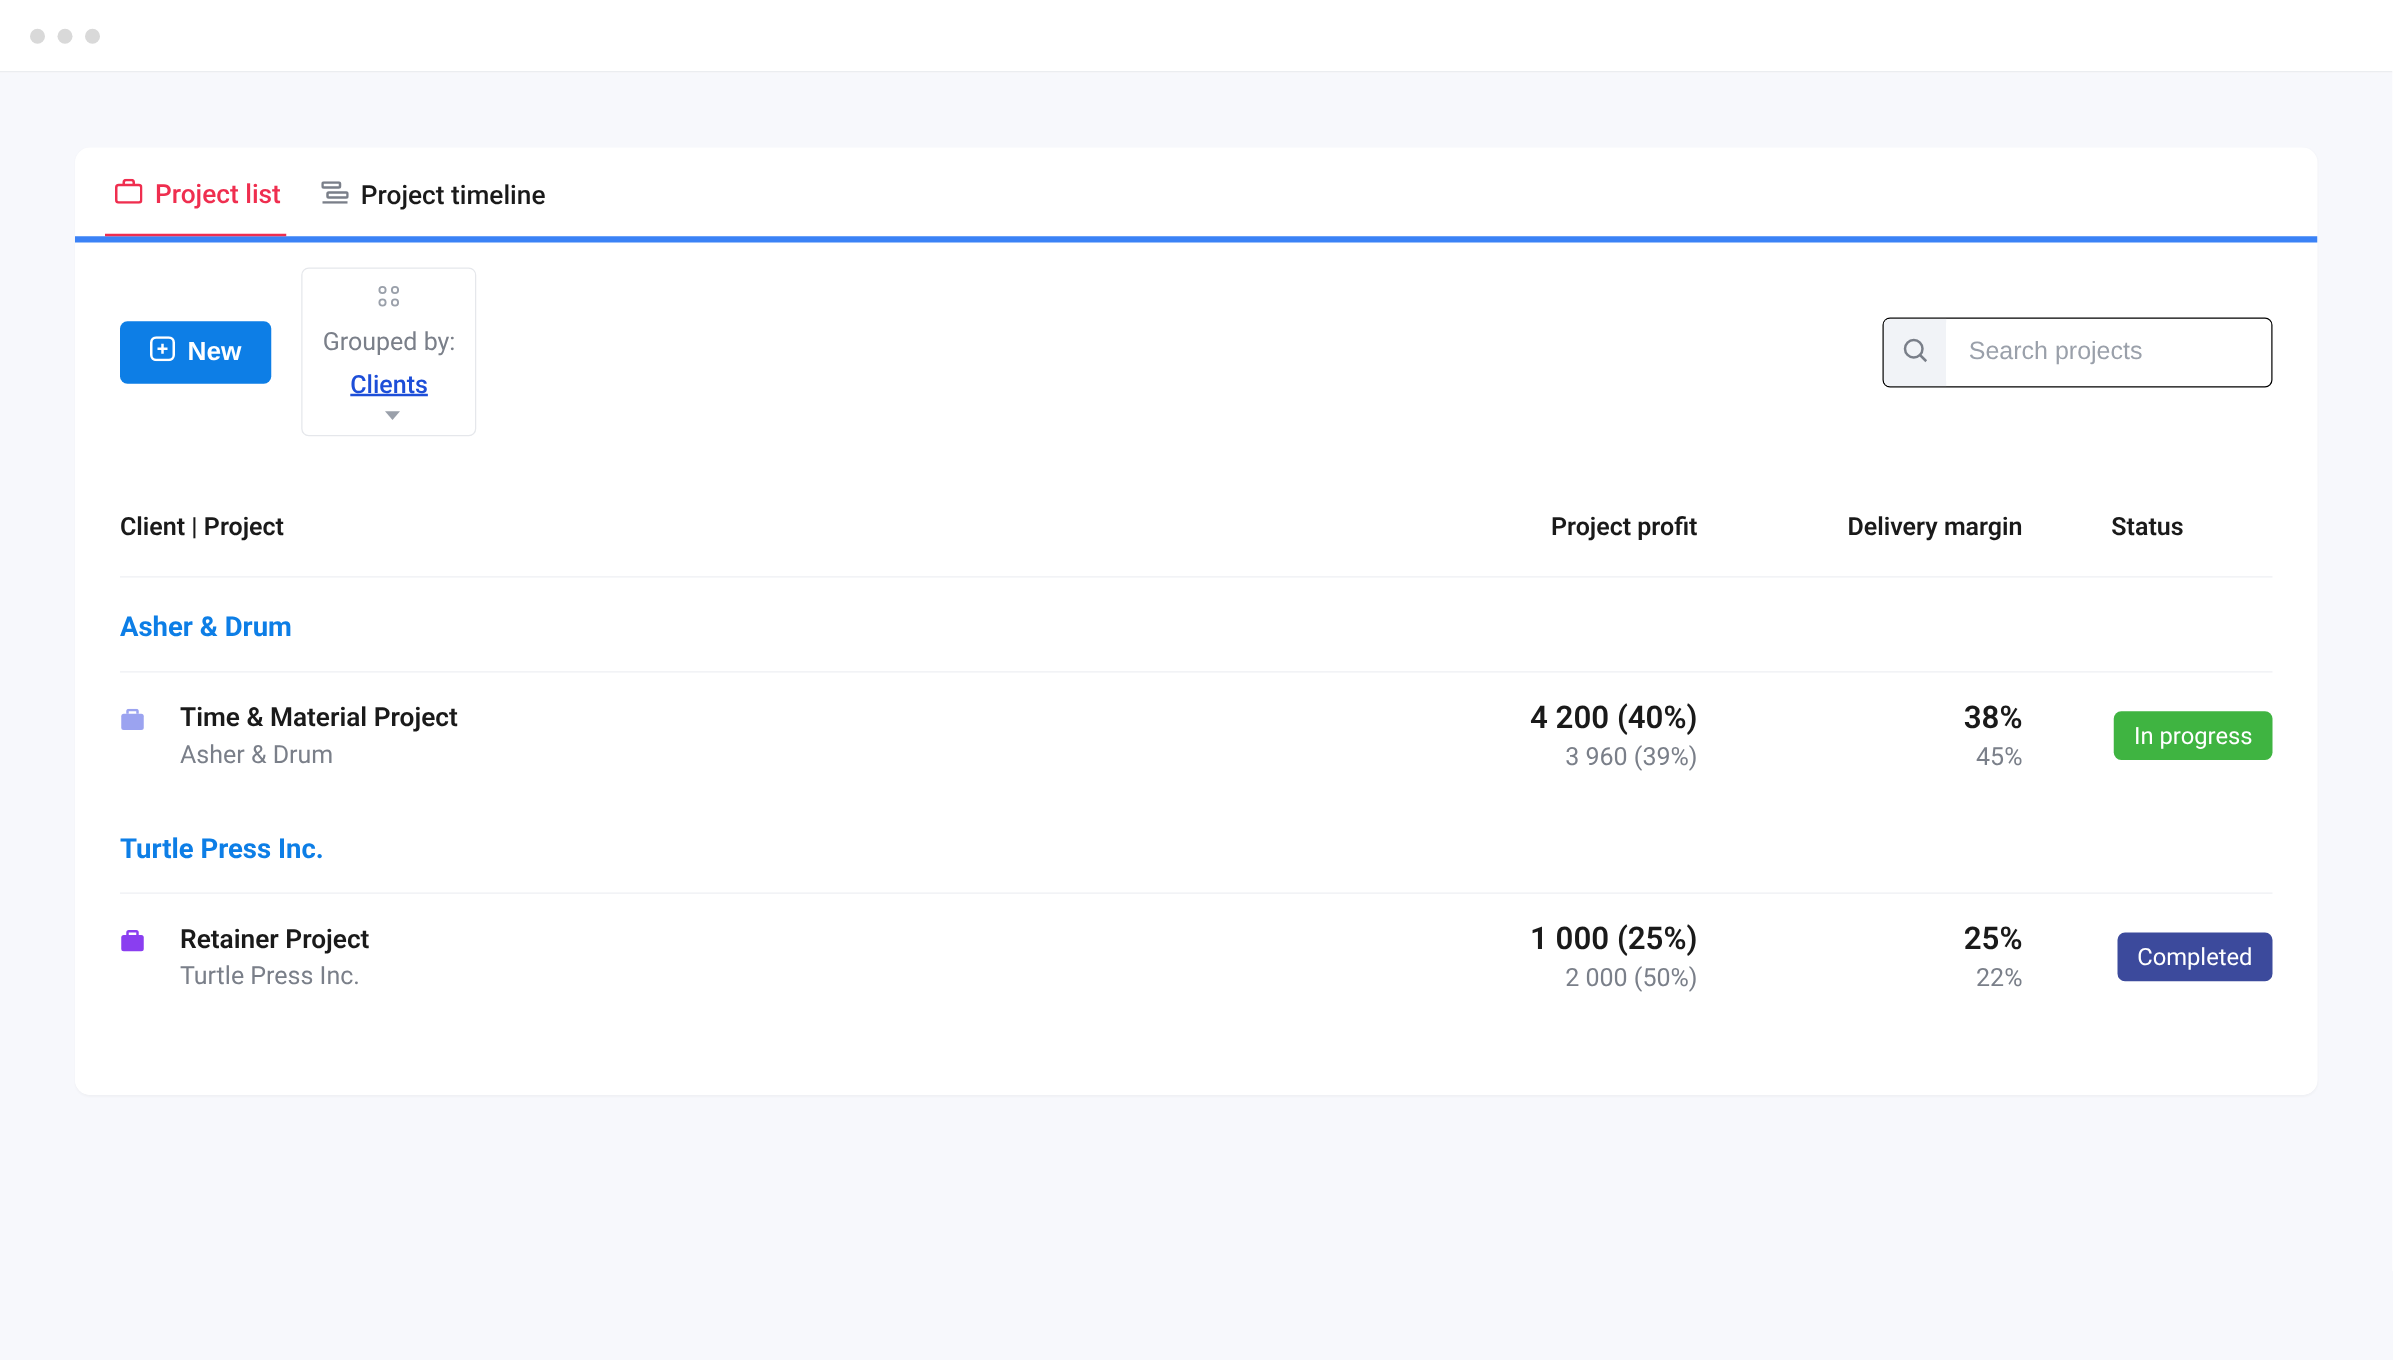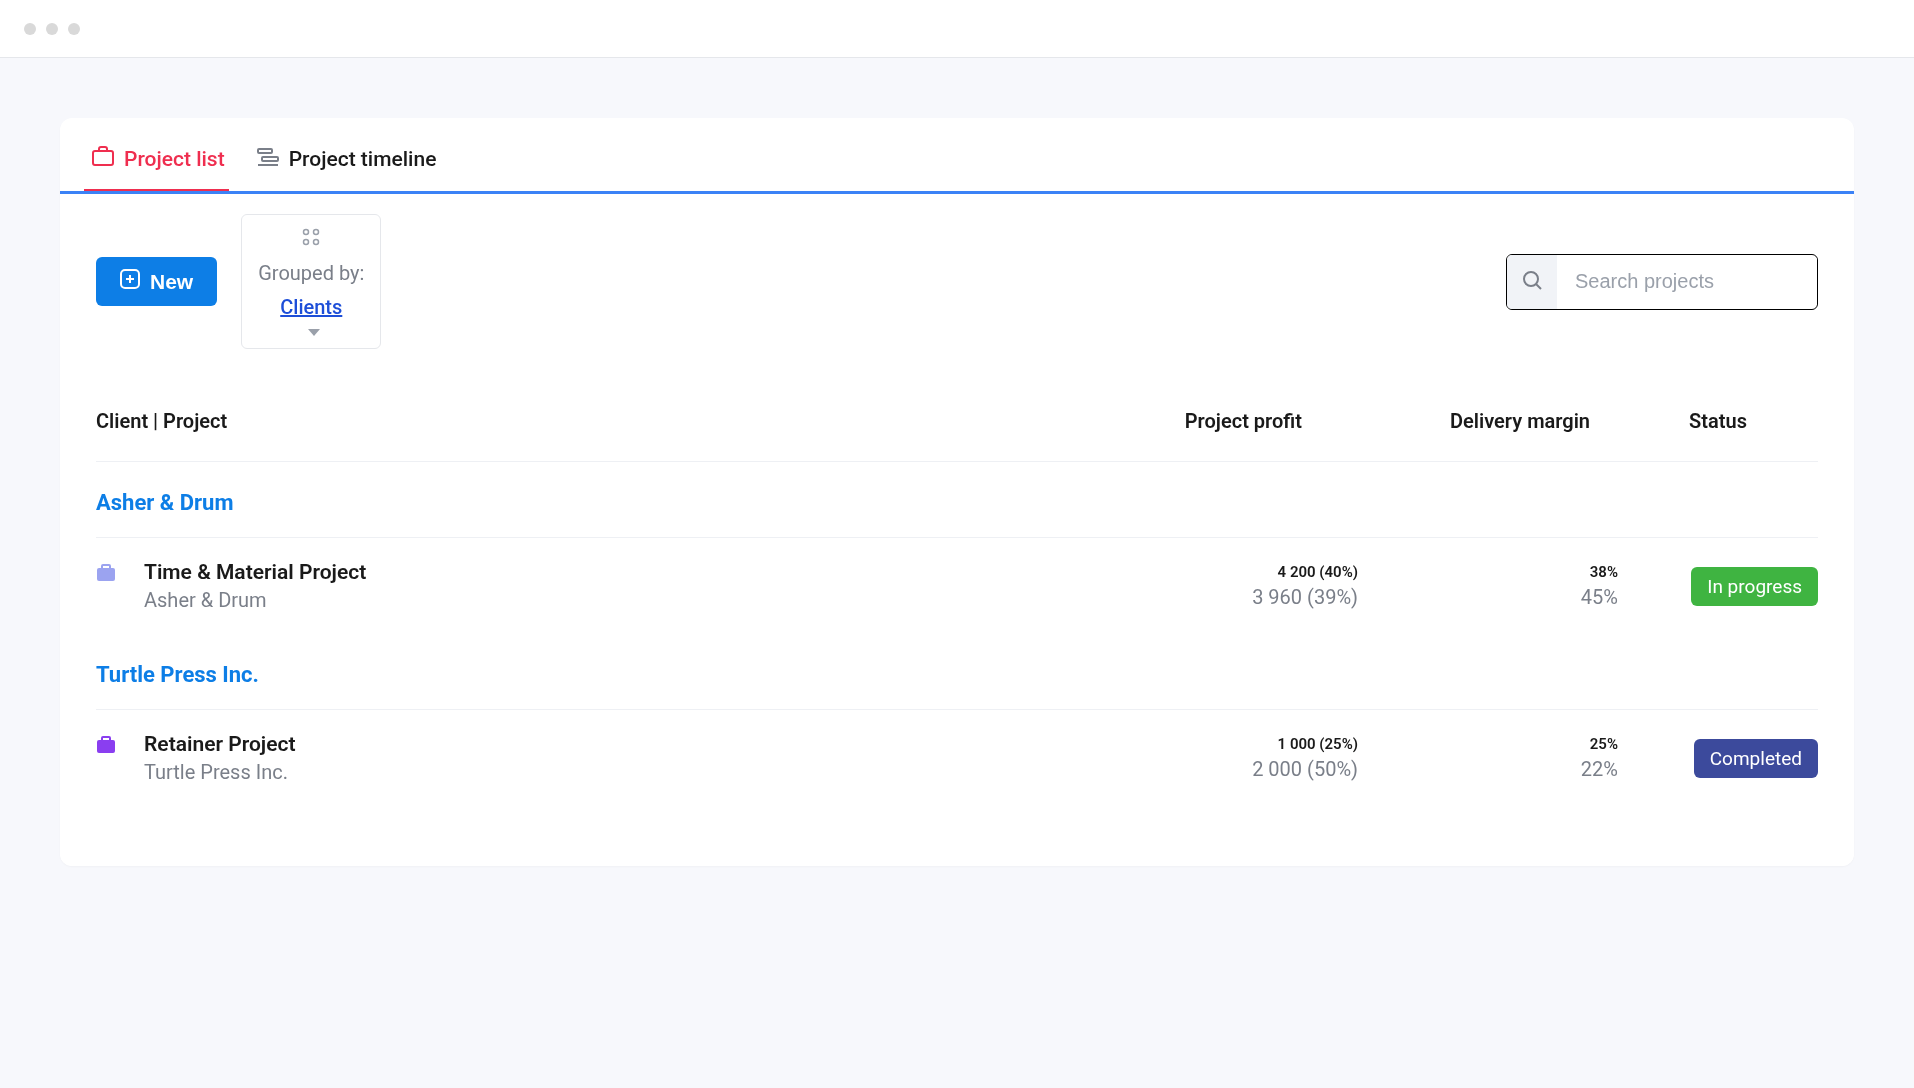--- a/index.html
+++ b/index.html
@@ -33,21 +33,21 @@
     }
     .card {
       background: #fff;
       border-radius: 12px;
       box-shadow: 0 1px 2px rgba(0,0,0,0.03);
       overflow: hidden;
     }
     .tabs {
       display: flex;
       padding: 0 24px;
-      border-bottom: 3px solid #3b82f6;
+      border-bottom: 5px solid #3b82f6;
       align-items: flex-end;
       height: 76px;
     }
     .tab {
       display: flex;
       align-items: center;
       gap: 10px;
       padding: 0 24px 20px 8px;
       font-size: 21px;
       font-weight: 500;
@@ -139,21 +139,20 @@
       padding: 40px 36px 60px 36px;
     }
     .table-header {
       display: grid;
       grid-template-columns: 1fr 260px 260px 200px;
       font-size: 20px;
       font-weight: 600;
       color: #1a1a1a;
       padding-bottom: 28px;
       border-bottom: 1px solid #eef0f4;
-      gap: 28px;
     }
     .th-right { text-align: right; }
     .th-center { text-align: center; }
     .client-header {
       padding: 28px 0 22px 0;
       border-bottom: 1px solid #eef0f4;
     }
     .client-name {
       color: #0d7ee6;
       font-size: 22px;
@@ -182,21 +181,21 @@
     }
     .project-subtitle {
       font-size: 20px;
       color: #7a7f89;
       margin-top: 4px;
     }
     .metric-cell {
       text-align: right;
     }
     .metric-primary {
-      font-size: 15px;
+      font-size: 25px;
       font-weight: 600;
       color: #1a1a1a;
     }
     .metric-secondary {
       font-size: 20px;
       color: #7a7f89;
       margin-top: 4px;
     }
     .status-cell {
       display: flex;

